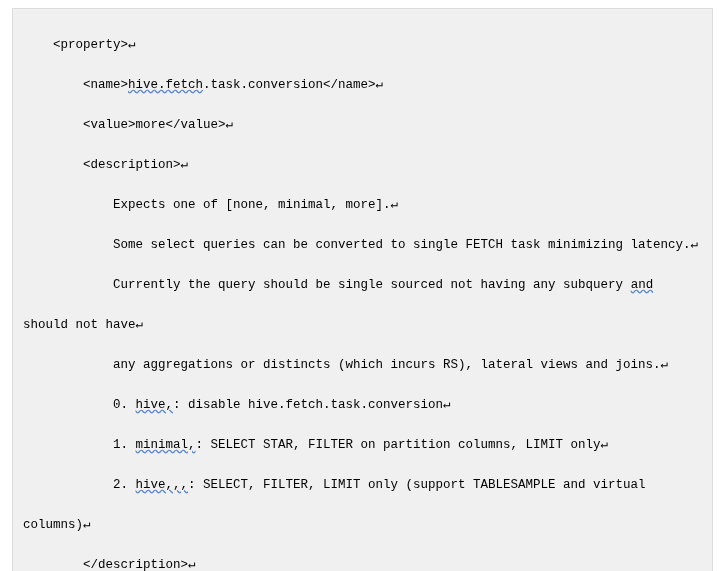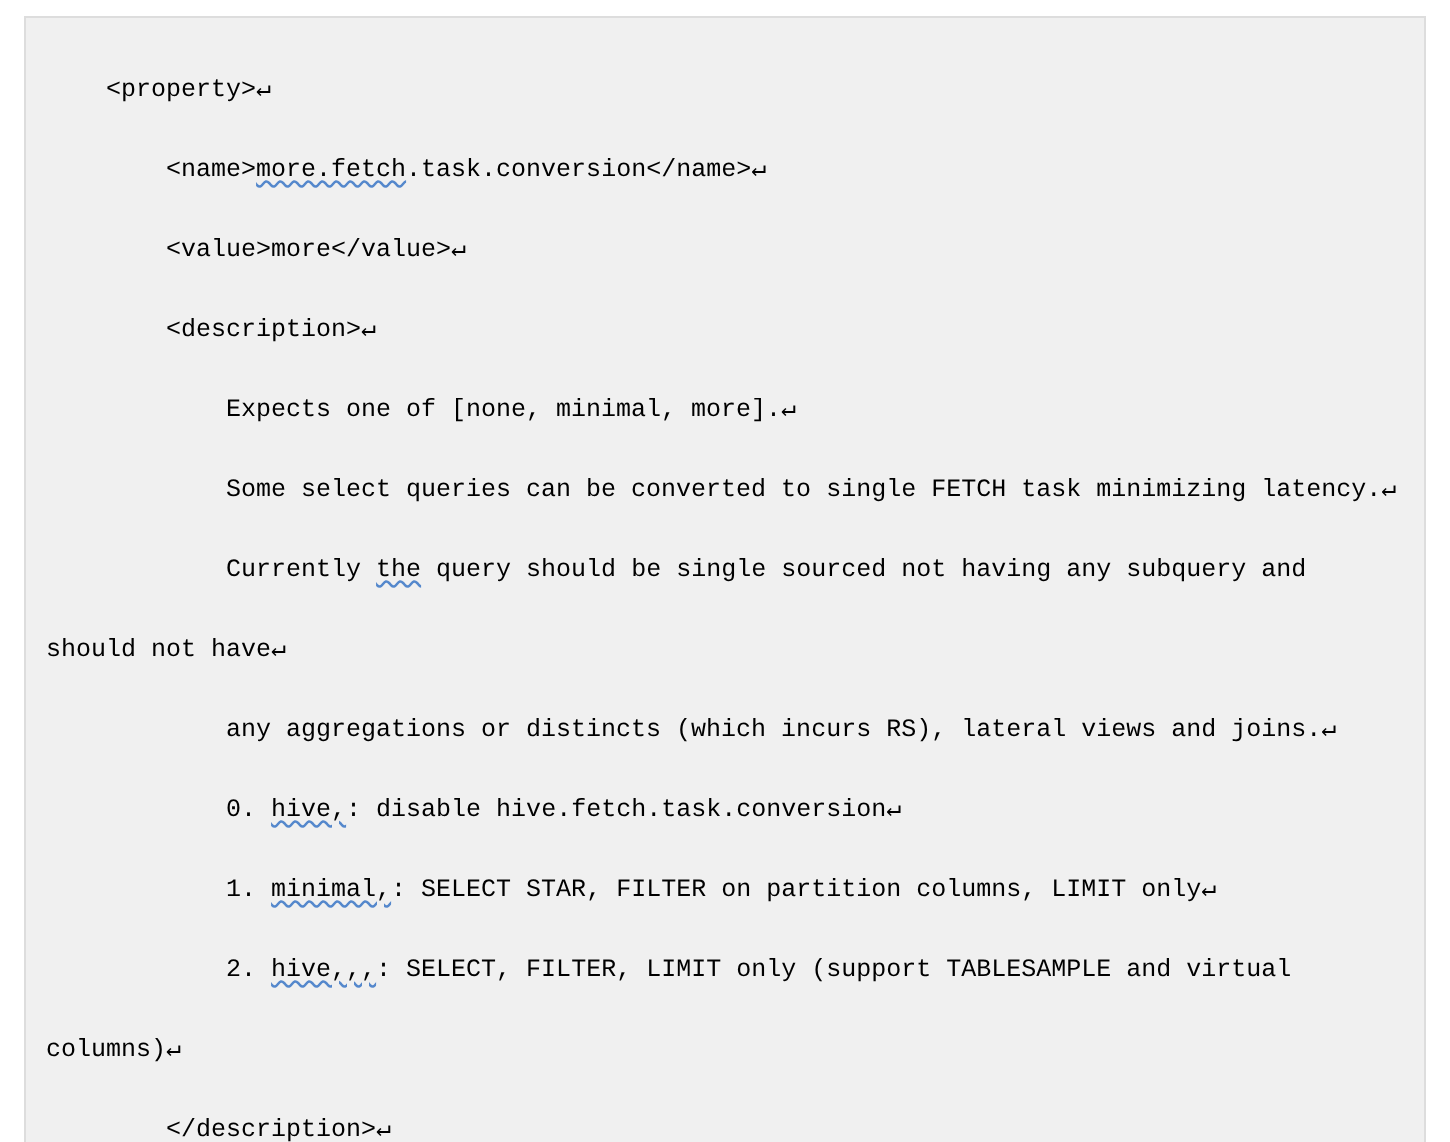--- a/index.html
+++ b/index.html
@@ -27,26 +27,26 @@
       text-decoration: underline;
       text-decoration-style: wavy;
       text-decoration-color: #5588cc;
     }
   </style>
 </head>
 <body>
 
 <div class="code-block">
     &lt;property&gt;↵<br>
-        &lt;name&gt;<span class="underline">more.fetch</span>.task.conversion&lt;/name&gt;↵<br>
+        &lt;name&gt;<span class="underline">hive.fetch</span>.task.conversion&lt;/name&gt;↵<br>
         &lt;value&gt;more&lt;/value&gt;↵<br>
         &lt;description&gt;↵<br>
             Expects one of [none, minimal, more].↵<br>
             Some select queries can be converted to single FETCH task minimizing latency.↵<br>
-            Currently <span style="text-decoration:underline;text-decoration-color:#5588cc;text-decoration-style:wavy;">the</span> query should be single sourced not having any subquery <span style="text-decoration-color:#5588cc;text-decoration-style:wavy;">and</span><br>
+            Currently <span style="text-decoration-color:#5588cc;text-decoration-style:wavy;">the</span> query should be single sourced not having any subquery <span style="text-decoration:underline;text-decoration-color:#5588cc;text-decoration-style:wavy;">and</span><br>
 should not have↵<br>
             any aggregations or distincts (which incurs RS), lateral views and joins.↵<br>
             0. <span class="underline">hive,</span>: disable hive.fetch.task.conversion↵<br>
             1. <span class="underline">minimal,</span>: SELECT STAR, FILTER on partition columns, LIMIT only↵<br>
             2. <span class="underline">hive,,,</span>: SELECT, FILTER, LIMIT only (support TABLESAMPLE and virtual<br>
 columns)↵<br>
         &lt;/description&gt;↵<br>
     &lt;/property&gt;↵
 </div>
 

